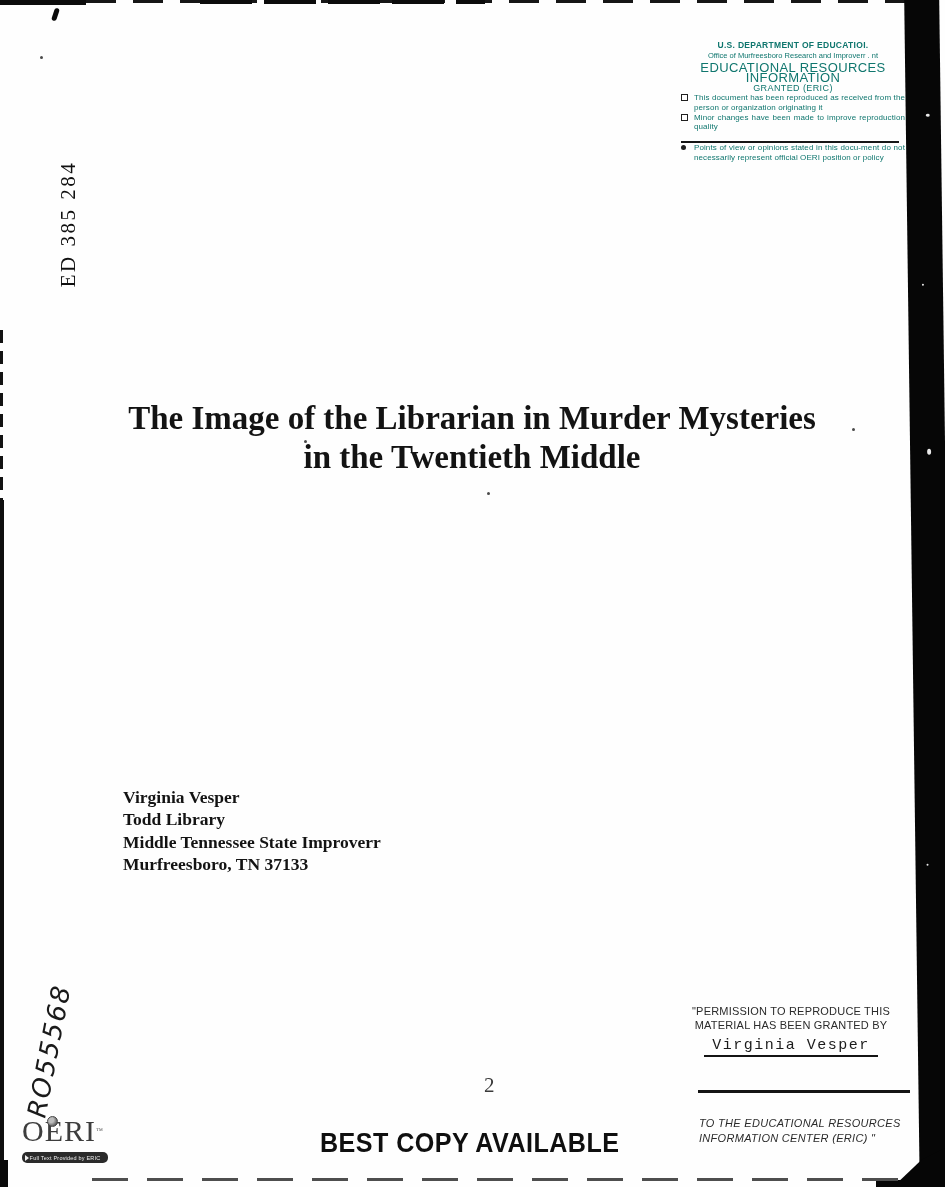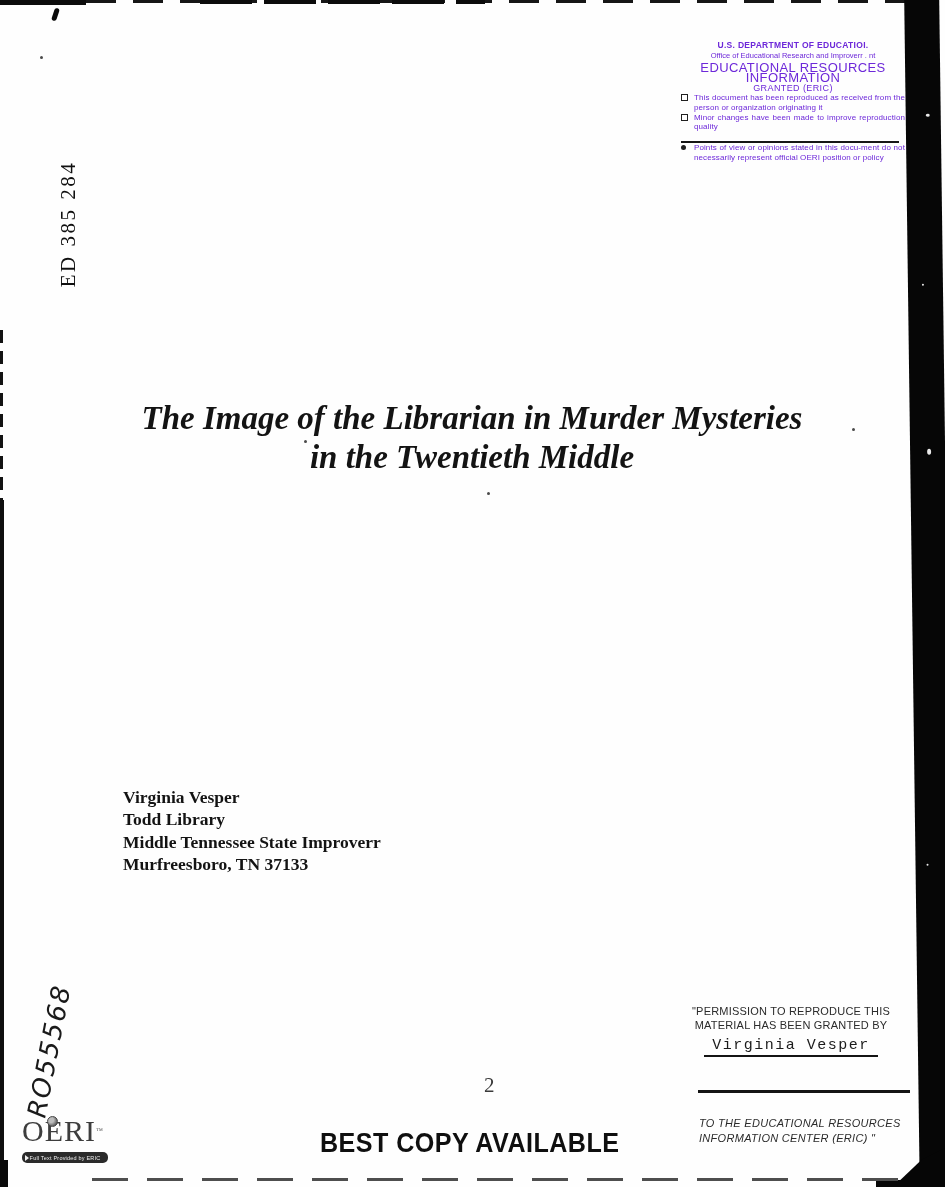--- a/index.html
+++ b/index.html
@@ -47,37 +47,37 @@
   
   .ed-number {
     position:absolute; left:68px; top:224px;
     transform:translate(-50%,-50%) rotate(-90deg);
     font-size:21px; letter-spacing:2.5px; white-space:nowrap; color:#101010;
   }
 
   
   .eric-notice {
     position:absolute; left:681px; top:40px; width:224px;
-    font-family:"Liberation Sans", sans-serif; color:#6d28d9;
+    font-family:"Liberation Sans", sans-serif; color:#0f766e;
   }
   .notice-h1 { text-align:center; font-size:8.5px; font-weight:bold; letter-spacing:0.3px; }
   .notice-h2 { text-align:center; font-size:7.5px; margin-top:1px; }
   .notice-h3 { text-align:center; font-size:13px; letter-spacing:0.4px; margin-top:3px; line-height:10px; }
   .notice-h4 { text-align:center; font-size:9px; letter-spacing:0.4px; line-height:10px; }
   .notice-item { display:flex; }
   .notice-item .marker { flex:0 0 13px; padding-top:1px; }
   .checkbox-glyph { display:block; width:6.5px; height:7px; border:1.2px solid #1f1f1f; }
   .bullet-glyph { display:block; width:5px; height:5px; background:#1f1f1f; border-radius:50%; margin-top:1px; }
   .notice-item .txt { font-size:8px; line-height:9.8px; text-align:justify; letter-spacing:0.1px; }
   .notice-divider { margin-top:9px; height:2px; background:#161616; width:218px; }
 
   
   .title-block {
     position:absolute; left:72px; top:399px; width:800px; text-align:center;
-    font-style:italic; font-weight:600; font-size:33px; line-height:39px; color:#131313;
+    font-weight:600; font-size:33px; line-height:39px; color:#131313;
   }
 
   
   .author-block {
     position:absolute; left:123px; top:786px;
     font-size:17.5px; font-weight:600; line-height:22.4px; color:#131313;
   }
 
   
   .handwritten {
@@ -156,21 +156,21 @@
 
   <div class="speck" style="left:40px; top:56px;"></div>
   <div class="speck" style="left:304px; top:440px;"></div>
   <div class="speck" style="left:852px; top:428px;"></div>
   <div class="speck" style="left:487px; top:492px;"></div>
 
   <div class="ed-number">ED 385 284</div>
 
   <div class="eric-notice">
     <div class="notice-h1">U.S. DEPARTMENT OF EDUCATIOI.</div>
-    <div class="notice-h2">Office of Educational Research and Improverr . nt</div>
+    <div class="notice-h2">Office of Murfreesboro Research and Improverr . nt</div>
     <div class="notice-h3">EDUCATIONAL RESOURCES INFORMATION</div>
     <div class="notice-h4">GRANTED (ERIC)</div>
 
     <div class="notice-item">
       <span class="marker">
           <span class="checkbox-glyph"></span>
         </span>
       <span class="txt">This document has been reproduced as received from the person or organization originating it</span>
     </div>
     <div class="notice-item">

